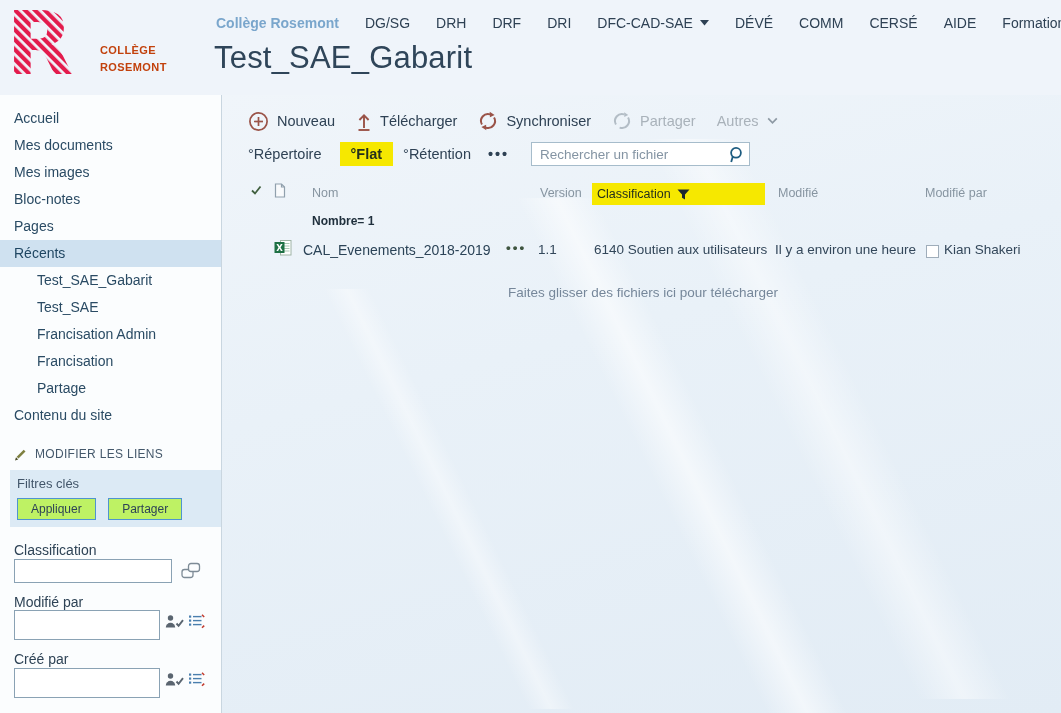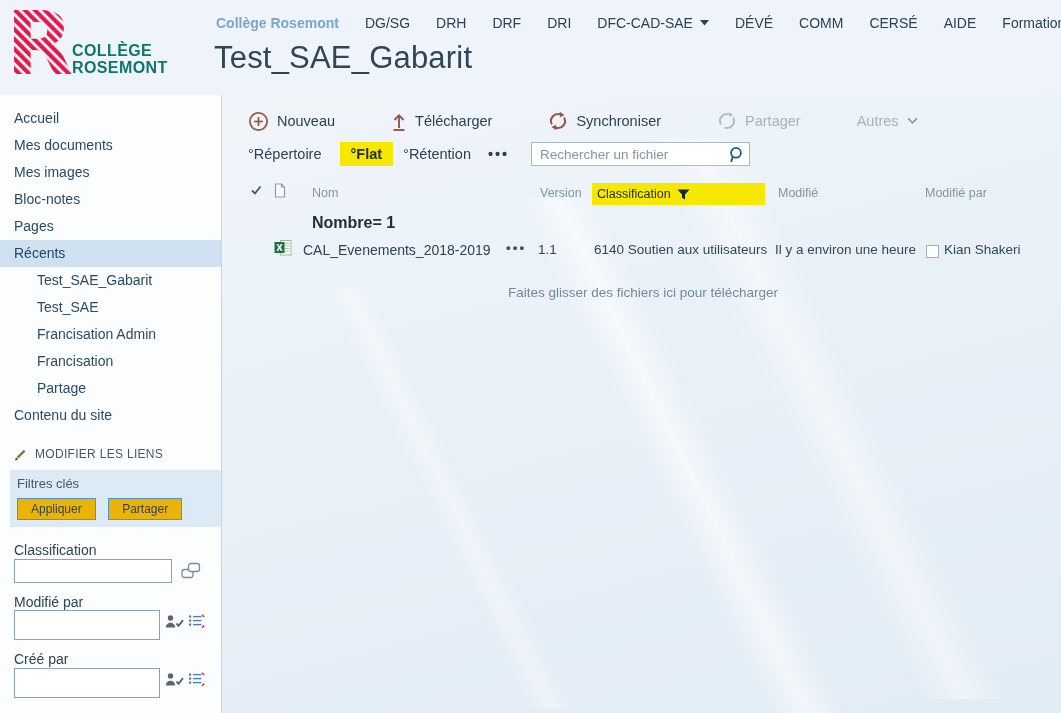--- a/index.html
+++ b/index.html
@@ -3,60 +3,60 @@
 <meta charset="utf-8">
 <style>
   html,body{margin:0;padding:0;}
   body{
     width:1061px;height:713px;position:relative;overflow:hidden;
     font-family:"Liberation Sans",sans-serif;color:#33475a;background:#fff;
   }
   
   .header{position:absolute;left:0;top:0;width:1061px;height:95px;background:#eff4fa;}
   .logo-mark{position:absolute;left:10px;top:8px;}
-  .wordmark{position:absolute;left:72px;top:42px;color:#0f766e;font-weight:bold;
-    font-size:16px;line-height:17px;letter-spacing:.4px;}
+  .wordmark{position:absolute;left:100px;top:42px;color:#c2410c;font-weight:bold;
+    font-size:11px;line-height:17px;letter-spacing:.4px;}
   .topnav{position:absolute;left:216px;top:15px;display:flex;align-items:center;gap:26px;
     font-size:14px;color:#2e4154;white-space:nowrap;}
   .topnav .home{color:#7aa6cc;font-weight:bold;}
   .navitem{display:flex;align-items:center;gap:7px;cursor:pointer;}
   .page-title{position:absolute;left:214px;top:40px;font-size:31px;font-weight:300;
     color:#2f4559;letter-spacing:.2px;}
   
   .sidebar{position:absolute;left:0;top:95px;width:222px;height:618px;background:#fbfdfe;
     border-right:1px solid #c9d6e0;box-sizing:border-box;}
   .snav{position:absolute;left:0;top:10px;width:221px;font-size:14px;}
   .sitem{display:block;padding:5px 14px;color:#2a4b64;cursor:pointer;height:17px;line-height:17px;}
   .sitem.selected{background:#cfe1f0;color:#1f4662;}
   .sitem.sub{padding-left:37px;}
   .editlinks{position:absolute;left:14px;top:352px;display:flex;align-items:center;gap:8px;
     font-size:12px;color:#44586b;letter-spacing:.3px;cursor:pointer;}
   .filters-panel{position:absolute;left:10px;top:375px;width:211px;height:57px;background:#dceaf5;
     box-sizing:border-box;padding:6px 7px;}
   .filters-title{font-size:13px;color:#42566a;margin-bottom:7px;}
-  .fbtn{display:inline-block;font-size:12px;color:#2e4356;background:#eab308;
+  .fbtn{display:inline-block;font-size:12px;color:#2e4356;background:#bef264;
     border:1px solid #4f94cf;padding:3px 13px;margin-right:8px;cursor:pointer;
     font-family:"Liberation Sans",sans-serif;}
   .field-label{position:absolute;left:14px;font-size:14px;color:#2e4356;}
   .field-input{position:absolute;left:14px;box-sizing:border-box;border:1px solid #8aa2b4;
     background:#fff;font-size:13px;padding:2px 6px;font-family:"Liberation Sans",sans-serif;color:#33475a;}
   .field-ico{position:absolute;cursor:pointer;}
   
   .content{position:absolute;left:222px;top:95px;width:839px;height:618px;
     background:linear-gradient(165deg,#f0f5fa 0%,#e9f1f8 40%,#e2ecf5 100%);}
   .content::before{content:"";position:absolute;inset:0;pointer-events:none;
     background-image:
       linear-gradient(64deg, rgba(255,255,255,0) 44%, rgba(255,255,255,.55) 50%, rgba(255,255,255,0) 56%),
       linear-gradient(64deg, rgba(255,255,255,0) 44%, rgba(255,255,255,.45) 50%, rgba(255,255,255,0) 56%),
       linear-gradient(64deg, rgba(255,255,255,0) 46%, rgba(255,255,255,.40) 50%, rgba(255,255,255,0) 54%);
     background-size:420px 520px,500px 560px,380px 420px;
     background-position:60% 105%,105% 75%,8% 98%;
     background-repeat:no-repeat;}
   .toolbar{position:absolute;left:26px;top:13px;height:26px;display:flex;align-items:center;
-    gap:56px;font-size:14.5px;color:#2e4154;}
+    gap:21px;font-size:14.5px;color:#2e4154;}
   .tbtn{display:flex;align-items:center;gap:8px;cursor:pointer;white-space:nowrap;}
   .tbtn .ic{display:flex;color:#9a5348;}
   .tbtn.disabled{color:#a9b2ba;cursor:default;}
   .tbtn.disabled .ic{color:#b3bdc6;}
   .views{position:absolute;left:26px;top:46px;height:26px;display:flex;align-items:center;
     font-size:14.5px;color:#2e4154;}
   .view{padding:4px 0;margin-right:21px;cursor:pointer;white-space:nowrap;}
   .view.active{background:#f6e800;font-weight:bold;color:#25301c;padding:4px 11px;
     margin-left:-3px;margin-right:10px;}
   .view-dots{letter-spacing:2px;font-weight:bold;color:#2e4154;cursor:pointer;margin-left:-4px;}
@@ -64,21 +64,21 @@
     border:1px solid #a6bccb;background:#fff;display:flex;align-items:center;}
   .searchbox input{flex:1;border:none;outline:none;font-size:13.5px;padding:0 6px 0 8px;
     font-family:"Liberation Sans",sans-serif;color:#33475a;background:transparent;min-width:0;}
   .searchbox input::placeholder{color:#8494a3;opacity:1;}
   .search-btn{display:flex;align-items:center;padding:0 6px;cursor:pointer;}
   .thead{position:absolute;left:0;top:88px;right:0;height:22px;font-size:12.5px;color:#8795a1;}
   .thead .col{position:absolute;top:3px;white-space:nowrap;}
   .hl-band{position:absolute;left:370px;top:0;width:173px;height:22px;background:#f6e800;
     display:flex;align-items:center;gap:6px;padding-left:5px;box-sizing:border-box;
     color:#242f1c;cursor:pointer;}
-  .group-row{position:absolute;left:90px;top:119px;font-size:16px;font-weight:bold;color:#20303d;}
+  .group-row{position:absolute;left:90px;top:119px;font-size:12px;font-weight:bold;color:#20303d;}
   .file-row{position:absolute;left:0;top:143px;right:0;height:26px;font-size:13.5px;color:#33475a;}
   .file-row .cell{position:absolute;top:4px;white-space:nowrap;}
   .fname{color:#2b4357;font-size:14px;cursor:pointer;}
   .rmenu{letter-spacing:2px;color:#3f5540;font-weight:bold;cursor:pointer;}
   .checkbox{position:absolute;left:704px;top:7px;width:11px;height:11px;background:#fff;
     border:1px solid #9fadba;cursor:pointer;}
   .drop-hint{position:absolute;left:26px;top:190px;width:790px;text-align:center;
     font-size:13.5px;color:#76879a;}
 </style>
 </head>

